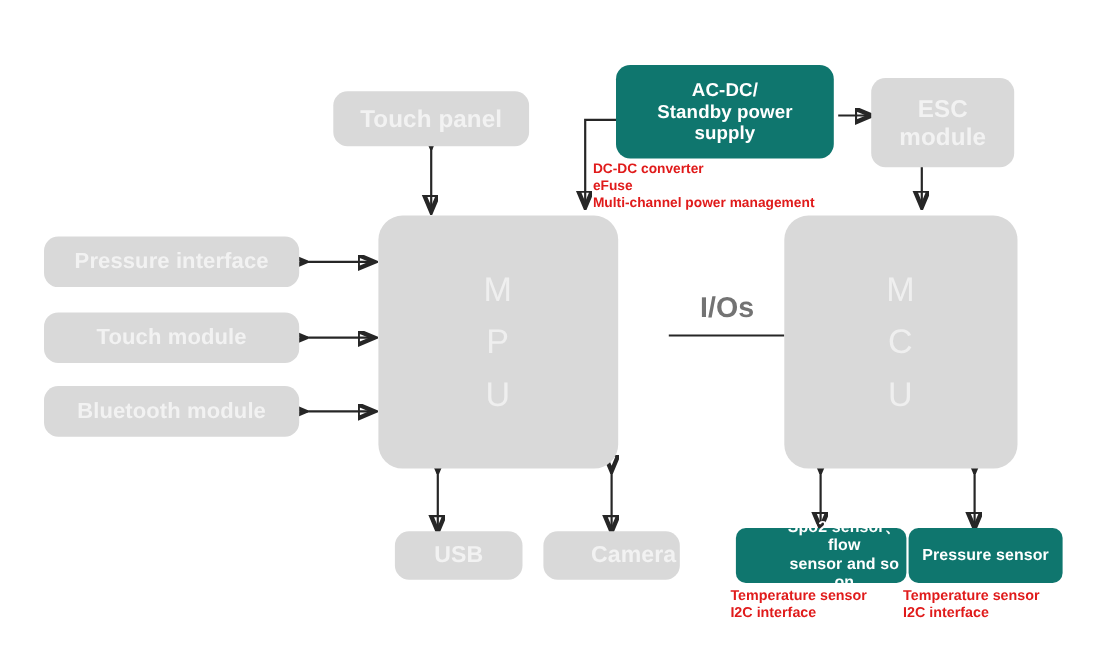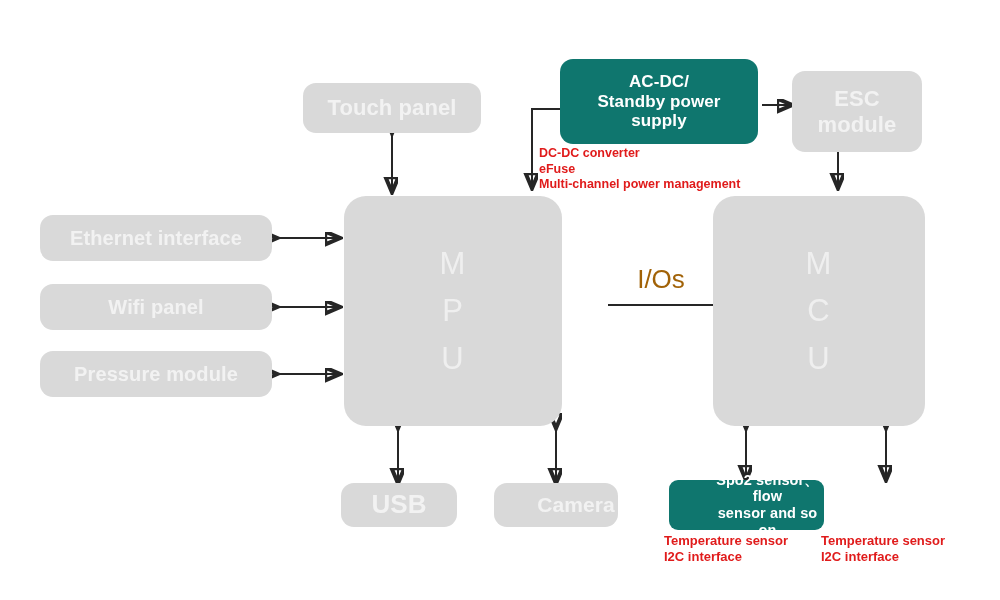--- a/index.html
+++ b/index.html
@@ -57,22 +57,22 @@
     position:absolute;
     color:#e01b1b;
     font-weight:bold;
     line-height:1.25;
     white-space:pre-line;
   }
 
   
   .freelabel{
     position:absolute;
-    color:#a16207;
-    font-weight:400;
+    color:#737373;
+    font-weight:700;
     text-align:center;
   }
 
   svg.wires{
     position:absolute;left:0;top:0;width:1000px;height:600px;
     pointer-events:none;
   }
   svg.wires line,svg.wires path,svg.wires polyline{
     stroke:#262626;stroke-width:2;fill:none;
   }
@@ -124,40 +124,41 @@
   </div>
 
   <div class="proc" style="left:713px;top:196px;width:212px;height:230px;">
     <span>M</span>
     <span>C</span>
     <span>U</span>
   </div>
 
   <div class="node gray" style="left:303px;top:83px;width:178px;height:50px;font-size:22px;text-align:right;">Touch panel</div>
 
-  <div class="node gray" style="left:40px;top:215px;width:232px;height:46px;font-size:20px;">Ethernet interface</div>
+  <div class="node gray" style="left:40px;top:215px;width:232px;height:46px;font-size:20px;">Pressure interface</div>
 
-  <div class="node gray" style="left:40px;top:284px;width:232px;height:46px;font-size:20px;">Wifi panel</div>
+  <div class="node gray" style="left:40px;top:284px;width:232px;height:46px;font-size:20px;">Touch module</div>
 
-  <div class="node gray" style="left:40px;top:351px;width:232px;height:46px;font-size:20px;">Pressure module</div>
+  <div class="node gray" style="left:40px;top:351px;width:232px;height:46px;font-size:20px;">Bluetooth module</div>
 
-  <div class="node gray" style="left:341px;top:483px;width:116px;height:44px;font-size:26px;">USB</div>
+  <div class="node gray" style="left:359px;top:483px;width:116px;height:44px;font-size:21px;">USB</div>
 
   <div class="node gray" style="left:494px;top:483px;width:124px;height:44px;font-size:21px;padding-left:40px;">Camera</div>
 
   <div class="node gray" style="left:792px;top:59px;width:130px;height:81px;font-size:22px;margin-top:12px;">ESC
 module</div>
 
   <div class="node red" style="left:560px;top:59px;width:198px;height:85px;font-size:17px;">AC-DC/
 Standby power
 supply</div>
 
   <div class="node red" style="left:669px;top:480px;width:155px;height:50px;font-size:14.5px;border-radius:9px;padding-left:42px;">Spo2 sensor、flow
 sensor and so on</div>
 
+  <div class="node red" style="left:826px;top:480px;width:140px;height:50px;font-size:14.5px;border-radius:9px;">Pressure sensor</div>
 
   <div class="caption" style="left:539px;top:146px;width:240px;font-size:12.5px;">DC-DC converter
 eFuse
 Multi-channel power management</div>
 
   <div class="caption" style="left:664px;top:533px;width:165px;font-size:13px;">Temperature sensor
 I2C interface</div>
 
   <div class="caption" style="left:821px;top:533px;width:150px;font-size:13px;">Temperature sensor
 I2C interface</div>

